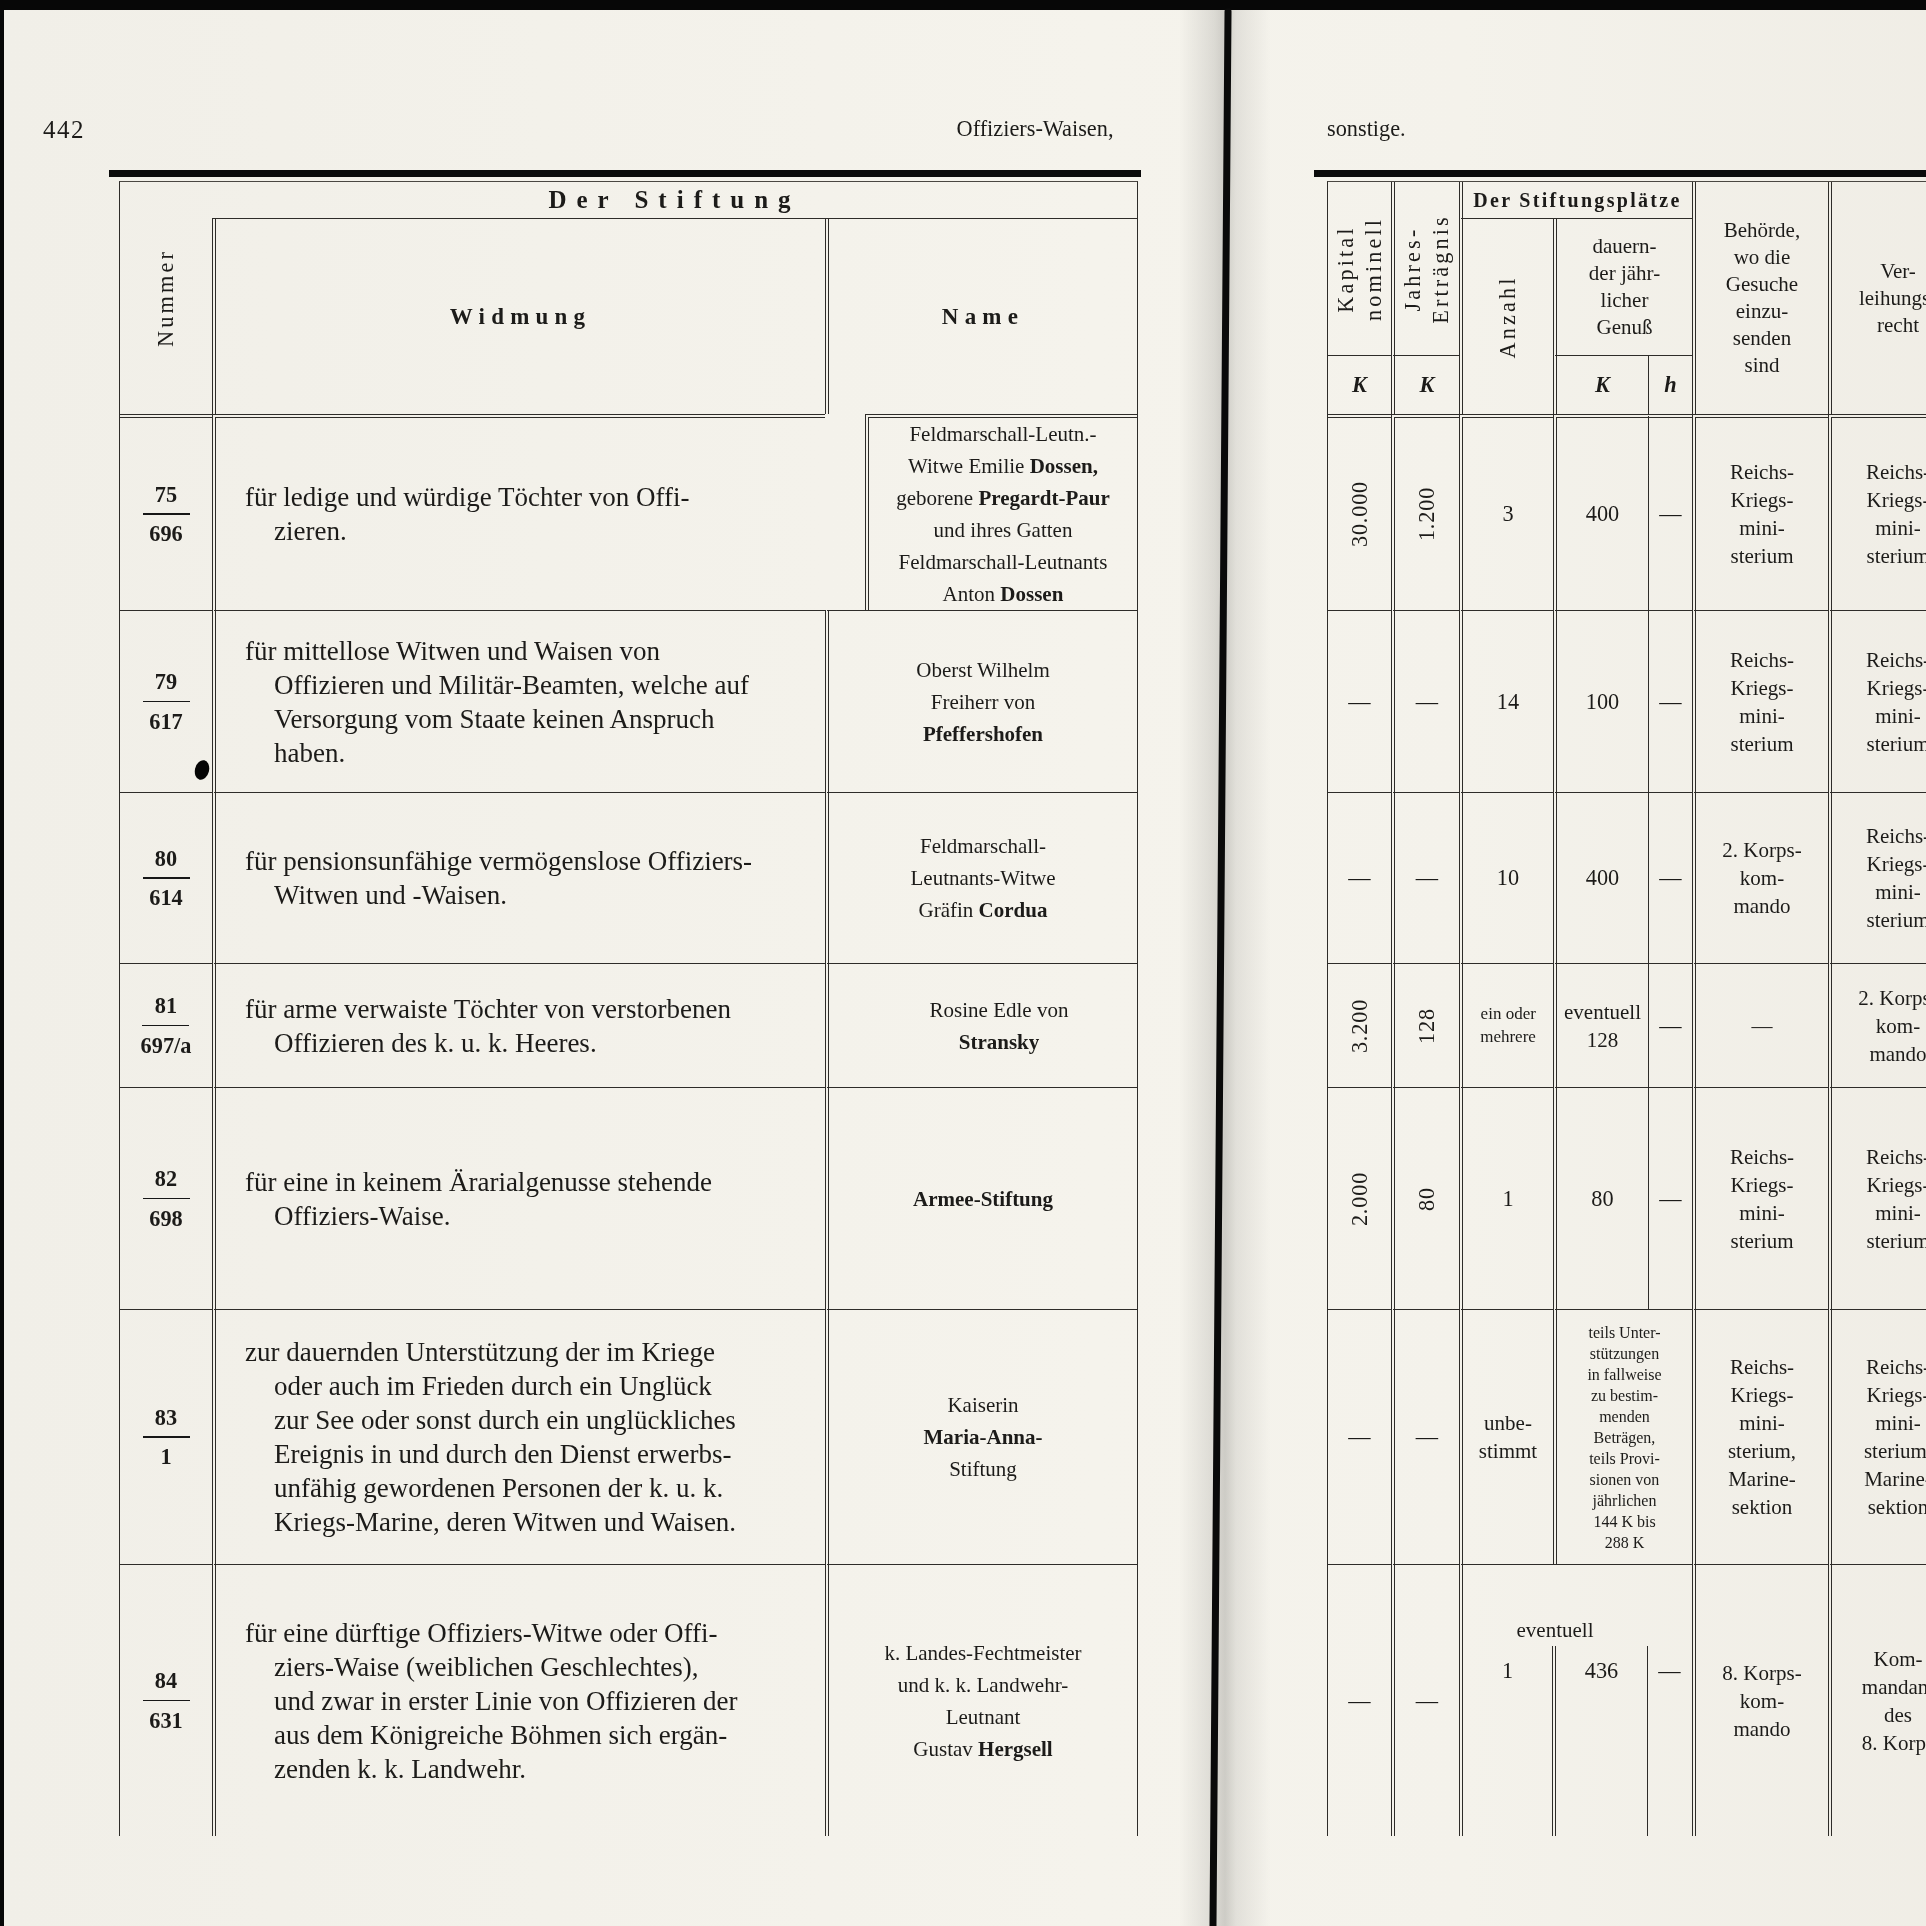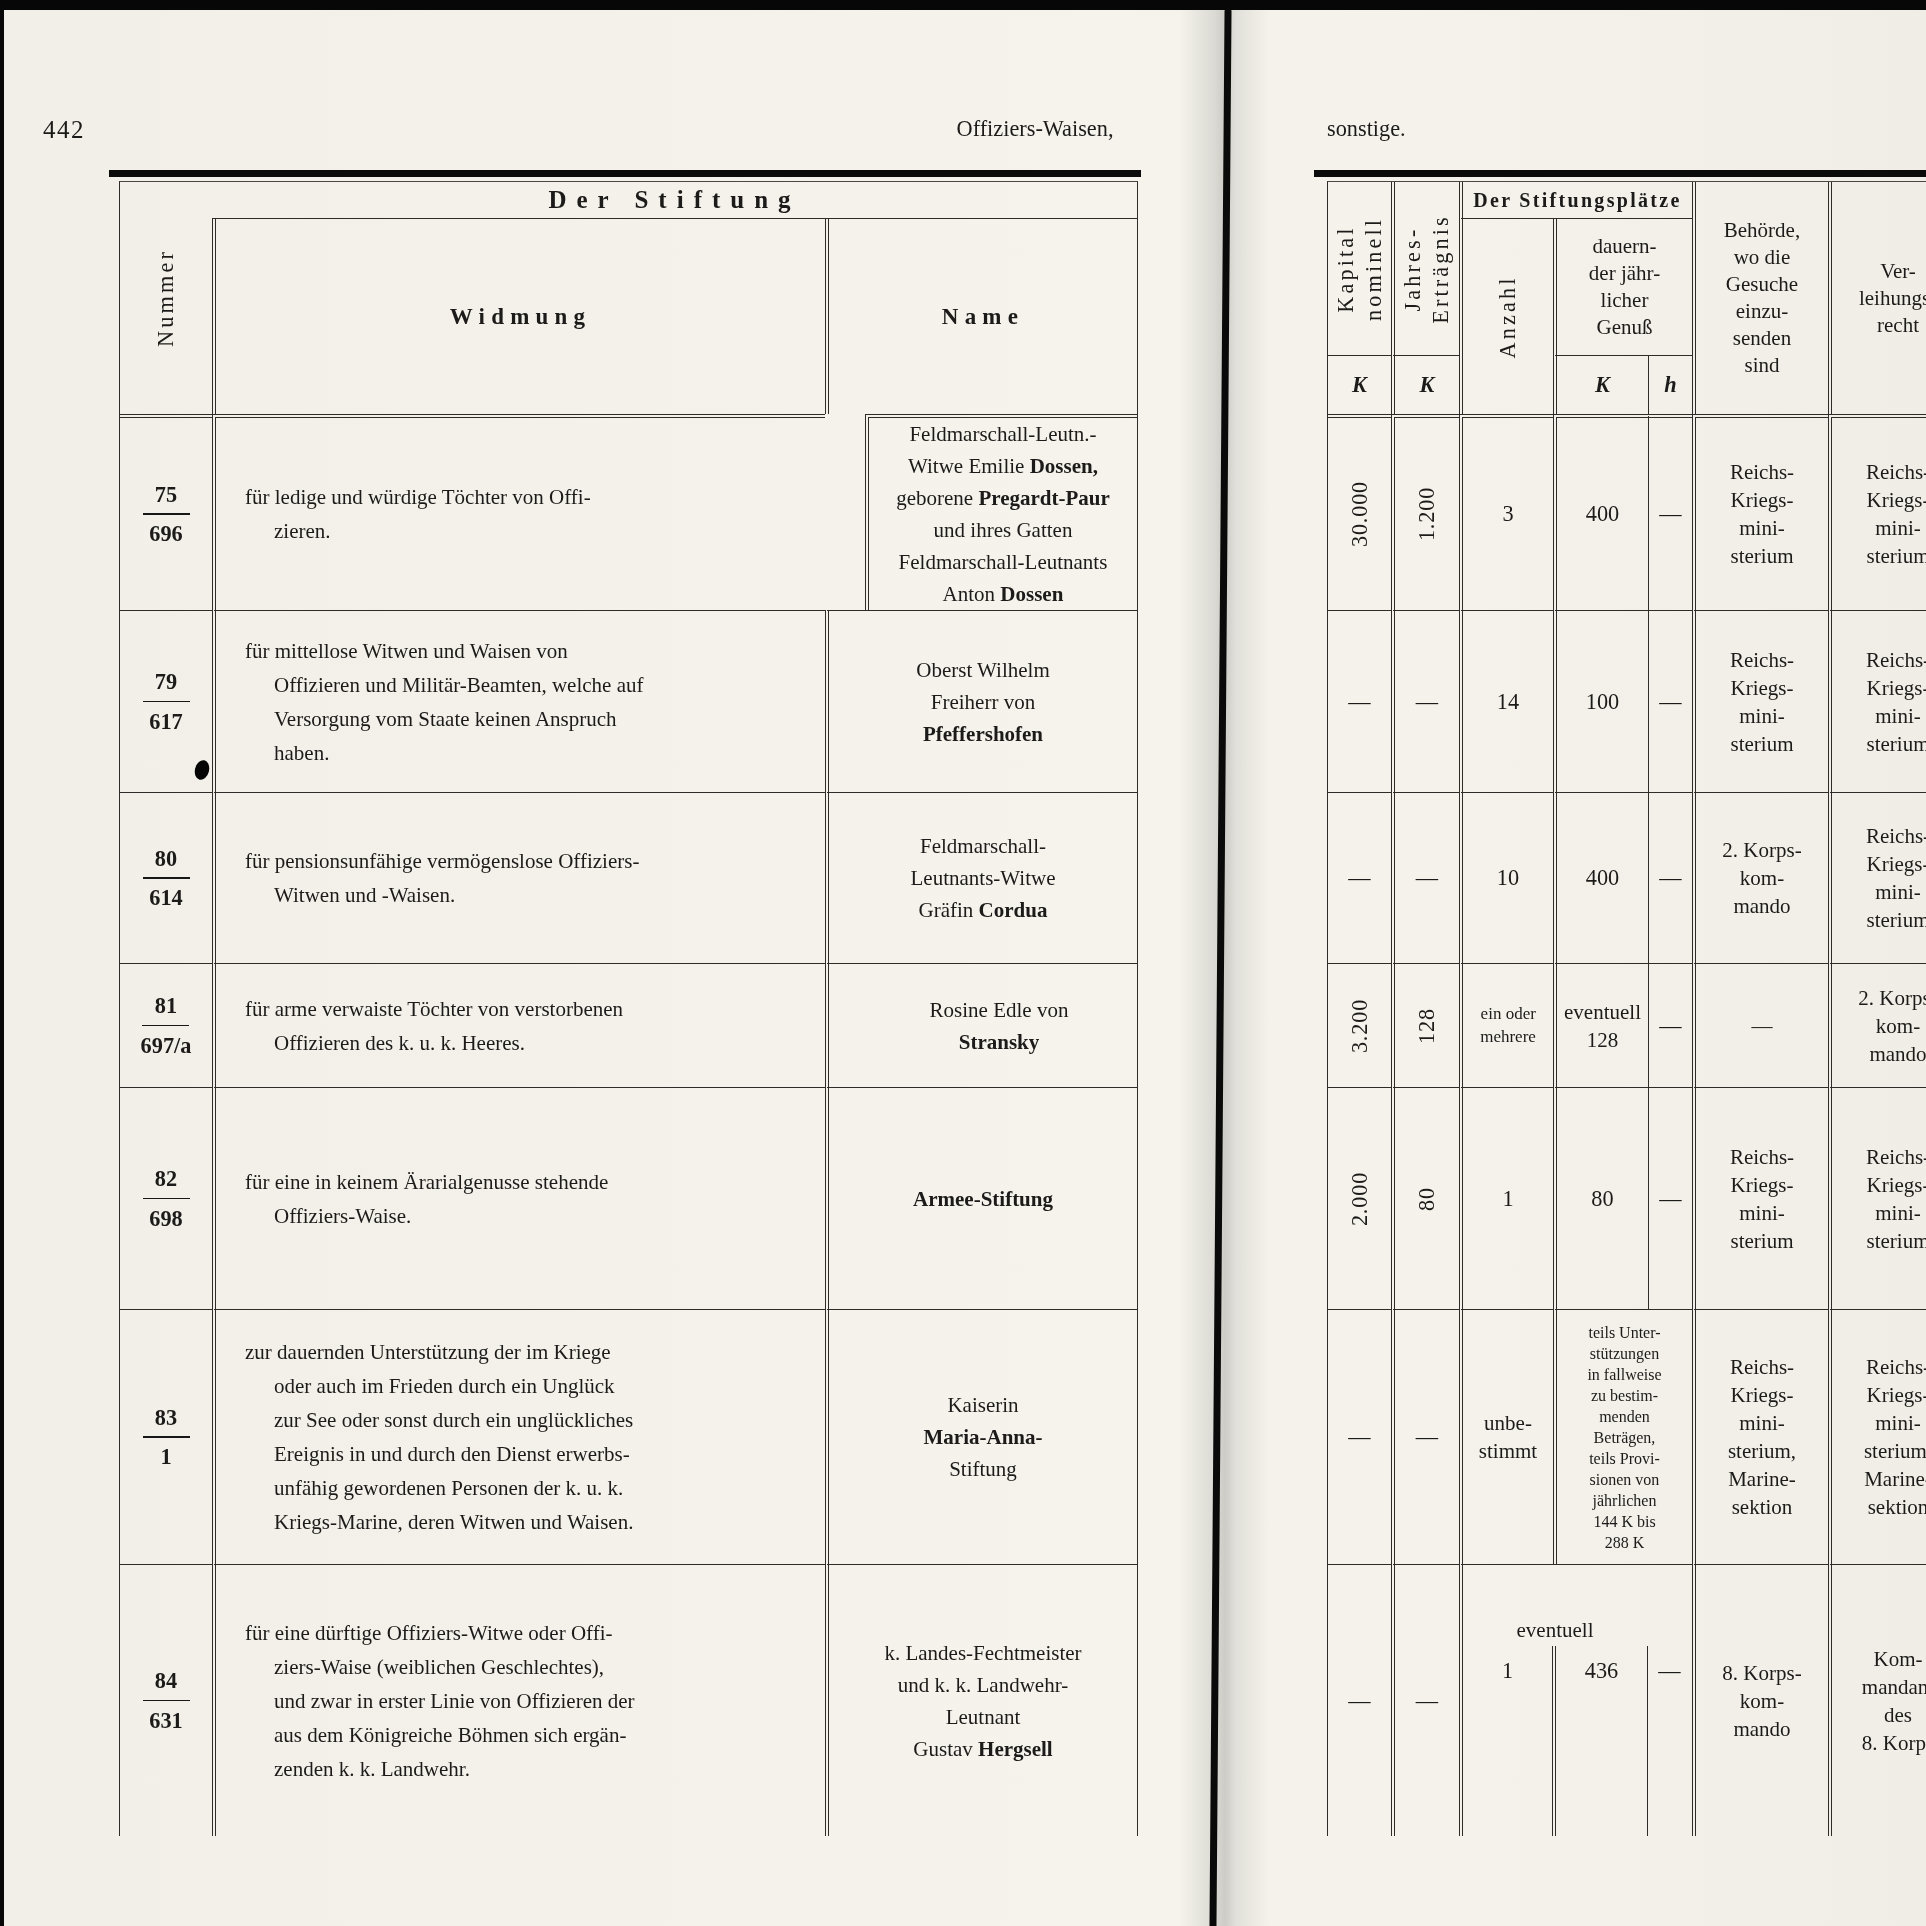--- a/index.html
+++ b/index.html
@@ -60,21 +60,21 @@
   .ttl{font-size:25px;font-weight:bold;letter-spacing:10px;}
   .hdr{font-size:23px;font-weight:bold;letter-spacing:6.2px;}
   .hdr-small{font-size:20px;font-weight:bold;letter-spacing:2.3px;}
   .hdr-plain{font-size:21px;line-height:27px;}
   .vlabel{font-size:22.3px;letter-spacing:3.1px;line-height:28px;}
   .unit{font-size:22.3px;font-style:italic;font-weight:bold;}
 
   .numfrac{font-size:22.3px;font-weight:bold;line-height:27px;}
   .numfrac .bar{width:47px;height:1.9px;background:#171717;margin:5.4px auto;}
 
-  .widm{font-size:21px;line-height:34px;text-align:justify;
+  .widm{font-size:27px;line-height:34px;text-align:justify;
         padding:0 14px 0 58px;text-indent:-29px;width:100%;box-sizing:border-box;}
   .namec{font-size:21px;line-height:32px;}
   .namec .b,.b{font-weight:bold;}
 
   .val{font-size:22.3px;}
   .vnum{font-size:22.3px;letter-spacing:0.8px;}
   .cellp{font-size:21px;line-height:28px;}
   .small{font-size:17px;line-height:22.3px;}
   .small2{font-size:16px;line-height:21px;}
   .evgrid{display:grid;grid-template-columns:89px 95px 44px;grid-template-rows:81px auto;width:100%;height:100%;}

